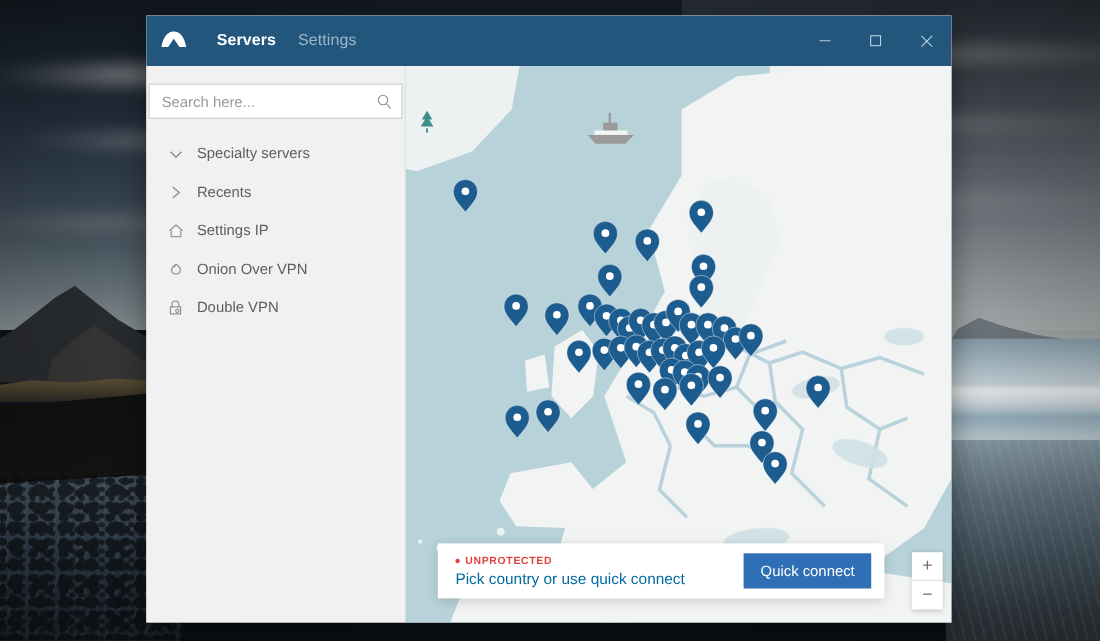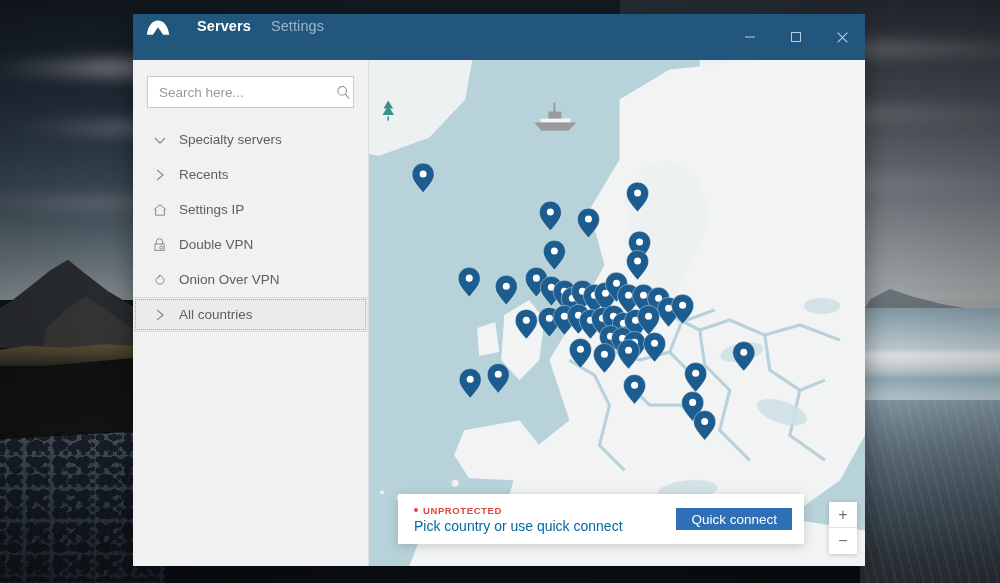--- a/index.html
+++ b/index.html
@@ -98,21 +98,21 @@
   
   #app-window {
     position: absolute; left: 133px; top: 14px; width: 732px; height: 552px;
     background: #f1f1f1;
     box-shadow: 0 6px 26px rgba(0,0,0,.45);
     display: flex; flex-direction: column; overflow: hidden;
   }
 
   
   #titlebar {
-    height: 46px; background: #22567d; display: flex; align-items: flex-start;
+    height: 46px; background: #22567d; display: flex; align-items: center;
     flex: 0 0 46px; position: relative;
   }
   #logo { width: 30px; height: 30px; margin-left: 10px; margin-right: 14px; }
   .navtab {
     font-size: 14.5px; padding: 4px 10px; cursor: default; letter-spacing: .1px;
   }
   .navtab.active { color: #ffffff; font-weight: 700; }
   .navtab.idle  { color: #9cb6c9; }
   #wincontrols { position: absolute; right: 0; top: 0; height: 46px; display: flex; }
   .wbtn {
@@ -122,21 +122,21 @@
 
   
   #appbody { flex: 1 1 auto; display: flex; min-height: 0; position: relative; }
 
   
   #sidebar {
     width: 236px; flex: 0 0 236px; background: #f1f1f1;
     border-right: 1px solid #e0e0e0; padding-top: 16px; position: relative;
   }
   #searchbox {
-    margin: 0 14px; height: 32px; background: #fff; border: 1px solid #c8c8c8;
+    margin: 0 2px; height: 32px; background: #fff; border: 1px solid #c8c8c8;
     display: flex; align-items: center; padding: 0 8px 0 11px;
   }
   #search-input {
     flex: 1 1 auto; border: 0; outline: none; font-size: 13.5px;
     color: #6a6a6a; font-family: "Liberation Sans", sans-serif; background: transparent;
   }
   #search-input::placeholder { color: #9a9a9a; }
   .search-glyph { color: #8e8e8e; flex: 0 0 auto; }
 
   .nav-list { margin-top: 14px; }
@@ -167,21 +167,21 @@
     display: flex; align-items: center; padding: 0 12px 0 16px;
   }
   #statustext { flex: 1 1 auto; }
   #unprot {
     font-size: 9.5px; color: #e0443e; letter-spacing: .6px; font-weight: 700;
     display: flex; align-items: center; gap: 5px; margin-bottom: 2px;
   }
   #unprot .dot { width: 4px; height: 4px; background: #e0443e; border-radius: 50%; display: inline-block; }
   #picktext { font-size: 14px; color: #0369a1; }
   #quickconnect {
-    background: #2f6fb5; color: #fff; border: 0; height: 22px; padding: 0 15px;
+    background: #2f6fb5; color: #fff; border: 0; height: 32px; padding: 0 15px;
     font-size: 13.5px; font-family: "Liberation Sans", sans-serif; cursor: pointer;
   }
 
   
   #zoomctl {
     position: absolute; right: 8px; bottom: 12px; width: 28px;
     background: #fff; box-shadow: 0 1px 5px rgba(0,0,0,.2);
   }
   .zbtn {
     height: 26px; display: flex; align-items: center; justify-content: center;
@@ -279,51 +279,43 @@
 
 
           <div class="nav-item">
             <span class="ico">
               <svg width="16" height="16" viewBox="0 0 16 16">
                 <path d="M2 7.6 L8 2.6 L14 7.6" fill="none" stroke="#8a8a8a" stroke-width="1"></path>
                 <path d="M3.6 7 V13.2 H12.4 V7" fill="none" stroke="#8a8a8a" stroke-width="1"></path>
               </svg>
             </span>
             <span class="lbl">Settings IP</span>
+          </div>
+
+          <div class="nav-item">
+            <span class="ico">
+              <svg width="16" height="16" viewBox="0 0 16 16">
+                <path d="M8 3.2 C11.6 5.4 12.6 8 11.6 10.4 C10.7 12.6 5.3 12.6 4.4 10.4 C3.4 8 4.4 5.4 8 3.2 Z" fill="none" stroke="#8a8a8a" stroke-width="1"></path>
+                <path d="M8 3.2 C7 4.6 6.6 5.6 6.8 6.4" fill="none" stroke="#8a8a8a" stroke-width=".9"></path>
+              </svg>
+            </span>
+            <span class="lbl">Onion Over VPN</span>
           </div>
 
           <div class="nav-item">
             <span class="ico">
               <svg width="16" height="16" viewBox="0 0 16 16">
                 <path d="M4.4 7 V4.8 A3.1 3.1 0 0 1 10.6 4.8 V7" fill="none" stroke="#8a8a8a" stroke-width="1"></path>
                 <rect x="3" y="7" width="9.2" height="6.4" fill="none" stroke="#8a8a8a" stroke-width="1"></rect>
                 <circle cx="9.2" cy="10.6" r="1.5" fill="none" stroke="#8a8a8a" stroke-width="1"></circle>
               </svg>
             </span>
             <span class="lbl">Double VPN</span>
           </div>
 
-          <div class="nav-item">
-            <span class="ico">
-              <svg width="16" height="16" viewBox="0 0 16 16">
-                <path d="M8 3.2 C11.6 5.4 12.6 8 11.6 10.4 C10.7 12.6 5.3 12.6 4.4 10.4 C3.4 8 4.4 5.4 8 3.2 Z" fill="none" stroke="#8a8a8a" stroke-width="1"></path>
-                <path d="M8 3.2 C7 4.6 6.6 5.6 6.8 6.4" fill="none" stroke="#8a8a8a" stroke-width=".9"></path>
-              </svg>
-            </span>
-            <span class="lbl">Onion Over VPN</span>
-          </div>
-
-          <div class="nav-item selected">
-            <span class="ico">
-              <svg width="12" height="14" viewBox="0 0 12 14">
-                  <polyline points="3,2 9,7 3,12" fill="none" stroke="#8f8f8f" stroke-width="1.3"></polyline>
-                </svg>
-            </span>
-            <span class="lbl">All countries</span>
-          </div>
 
         </div>
       </div>
 
       <div id="map">
         <svg viewBox="0 0 495 506" preserveAspectRatio="xMidYMid slice">
           <rect x="0" y="0" width="495" height="506" fill="#b8d2da"></rect>
 
           <path d="M-20,-10 L105,-10 L96,40 L60,78 L10,96 L-20,90 Z" fill="#eef1f1"></path>
 

